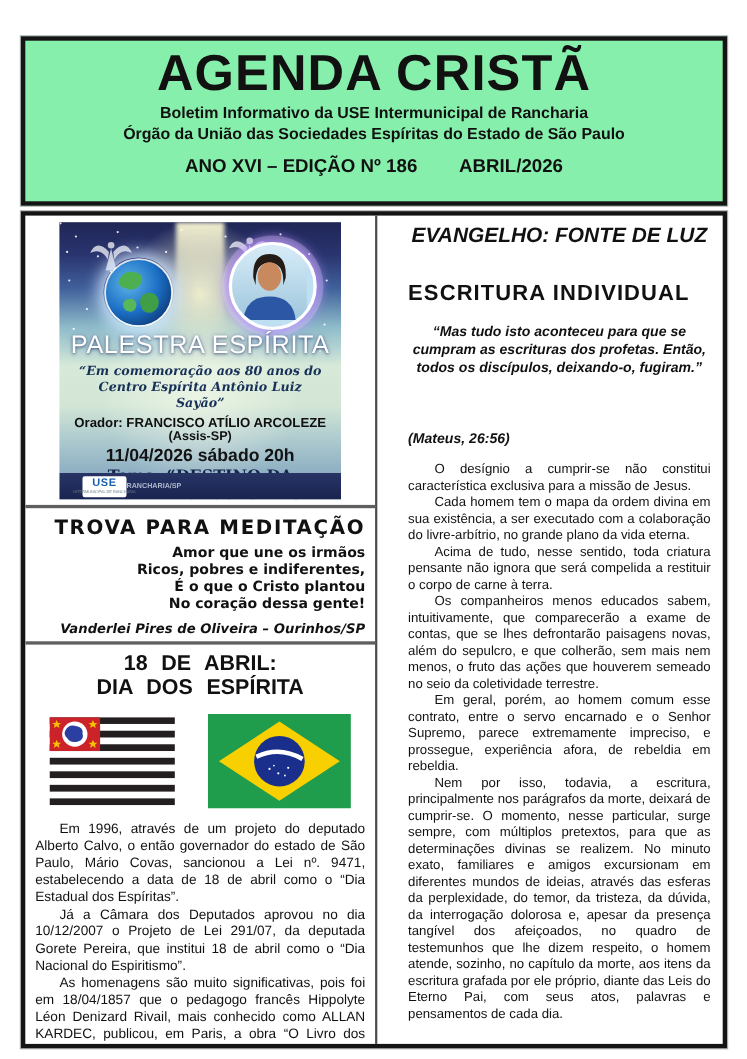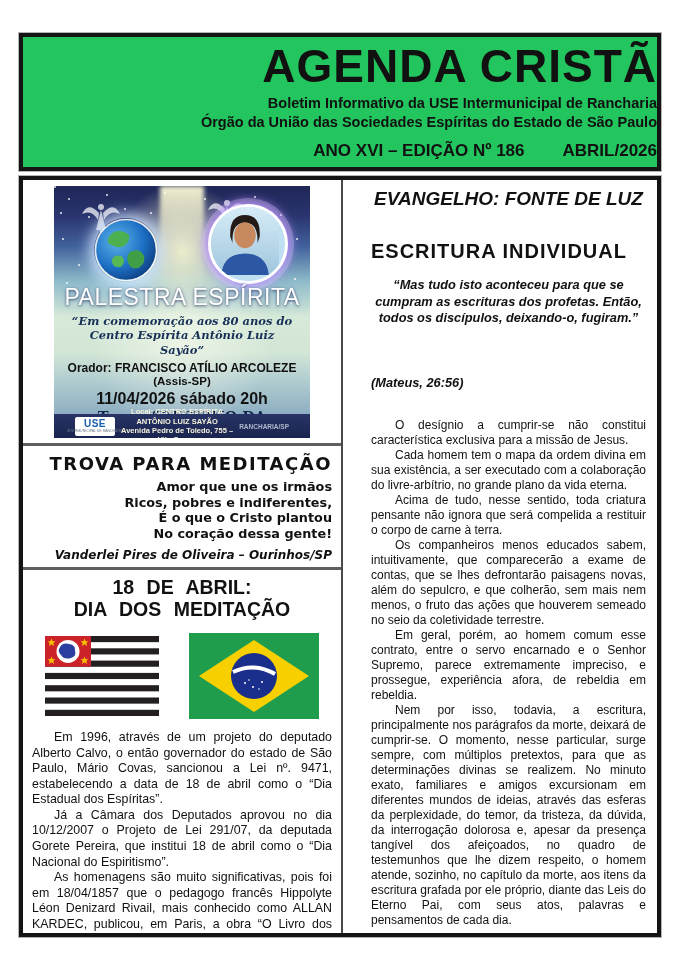--- a/index.html
+++ b/index.html
@@ -5,23 +5,23 @@
   html,body{margin:0;padding:0;}
   body{
     width:679px;height:963px;background:#ffffff;position:relative;
     font-family:"Liberation Sans",sans-serif;color:#111;
     -webkit-font-smoothing:antialiased;
   }
   .sheet{position:absolute;left:19px;top:33px;width:642px;}
 
   
   .header-box{
-    box-sizing:border-box;width:642px;height:138px;
-    background:#22c55e;border:4px solid #141414;box-shadow:0 0 0 1px #b5b5b5;
-    text-align:right;overflow:hidden;
+    box-sizing:border-box;width:642px;height:154px;
+    background:#86efac;border:4px solid #141414;box-shadow:0 0 0 1px #b5b5b5;
+    text-align:center;overflow:hidden;
   }
   .main-title{font-size:46px;font-weight:bold;letter-spacing:1px;margin-top:5px;line-height:1.05;}
   .subtitle{font-size:14.5px;font-weight:bold;line-height:1.3;}
   .subtitle.first{margin-top:4px;}
   .edition-line{margin-top:9px;font-size:17px;font-weight:bold;}
   .edition-line .gap{display:inline-block;width:38px;}
 
   
   .content-box{
     box-sizing:border-box;width:642px;height:761px;margin-top:5px;
@@ -113,21 +113,21 @@
   .flags-row{display:flex;justify-content:center;align-items:center;gap:30px;margin-top:12px;}
   .flag{display:block;}
   .day-text{margin-top:11px;font-size:12.4px;line-height:1.255;text-align:justify;}
   .day-text p{margin:0;text-indent:22px;}
 
   
   .gospel-title{margin-top:2px;text-align:center;font-size:19px;font-weight:bold;font-style:italic;}
   .gospel-subtitle{margin-top:30px;font-size:20px;font-weight:bold;letter-spacing:1px;}
   .verse{margin-top:14px;text-align:center;font-size:12.8px;font-weight:bold;font-style:italic;line-height:1.3;}
   .verse-ref{font-size:12.8px;font-weight:bold;font-style:italic;line-height:1.3;margin-top:48px;}
-  .gospel-text{margin-top:26px;font-size:12px;line-height:1.25;text-align:justify;}
+  .gospel-text{margin-top:11px;font-size:12px;line-height:1.25;text-align:justify;}
   .gospel-text p{margin:0;text-indent:24px;}
 </style>
 </head>
 <body>
 
 <div class="sheet">
 
   <div class="header-box">
     <div class="main-title">AGENDA CRISTÃ</div>
     <div class="subtitle first">Boletim Informativo da USE Intermunicipal de Rancharia</div>
@@ -200,24 +200,20 @@
         <div class="poster-quote">“Em comemoração aos 80 anos do Centro Espírita Antônio Luiz Sayão”</div>
         <div class="poster-speaker">Orador: FRANCISCO ATÍLIO ARCOLEZE</div>
         <div class="poster-speaker-city">(Assis-SP)</div>
         <div class="poster-date">11/04/2026 sábado 20h</div>
         <div class="poster-theme">Tema: “DESTINO DA TERRA E CAUSAS DAS MISÉRIAS HUMANAS”</div>
         <div class="poster-bar">
           <div class="use-box">
             <span class="use-txt">USE</span>
             <span class="use-sub">INTERMUNICIPAL DE RANCHARIA</span>
           </div>
-          <div class="bar-loc">
-            <div>Local: CENTRO ESPÍRITA ANTÔNIO LUIZ SAYÃO</div>
-            <div>Avenida Pedro de Toledo, 755 – Vila Guaçu</div>
-          </div>
           <div class="bar-city">RANCHARIA/SP</div>
         </div>
       </div>
 
       <hr class="section-rule">
 
       <div class="trova">
         <div class="trova-title">TROVA PARA MEDITAÇÃO</div>
         <div class="trova-poem">
           <div class="trova-line">Amor que une os irmãos</div>
@@ -226,21 +222,21 @@
           <div class="trova-line">No coração dessa gente!</div>
         </div>
         <div class="trova-author">Vanderlei Pires de Oliveira – Ourinhos/SP</div>
       </div>
 
       <hr class="section-rule">
 
       <div>
         <div class="day-title">
           <div>18 DE ABRIL:</div>
-          <div>DIA DOS MEDITAÇÃO</div>
+          <div>DIA DOS ESPÍRITA</div>
         </div>
         <div class="flags-row">
           <svg class="flag" width="114" height="80" viewBox="0 0 114 80">
             <defs>
               <path id="star5" d="M0,-4 L1.18,-1.24 L4,-1.24 L1.8,0.6 L2.6,3.4 L0,1.7 L-2.6,3.4 L-1.8,0.6 L-4,-1.24 L-1.18,-1.24 Z" fill="#f7c300"></path>
             </defs>
             <rect width="114" height="80" fill="#ffffff"></rect>
             <g fill="#231f20">
               <rect y="0" width="114" height="6.15"></rect>
                 <rect y="12.3" width="114" height="6.15"></rect>

